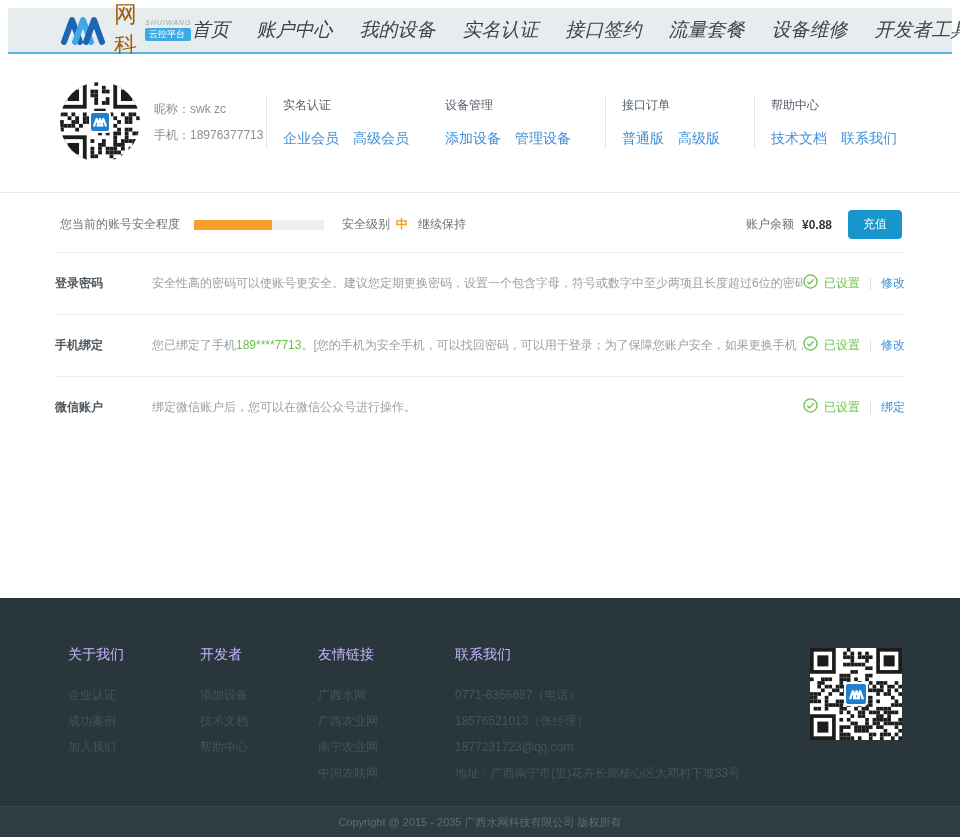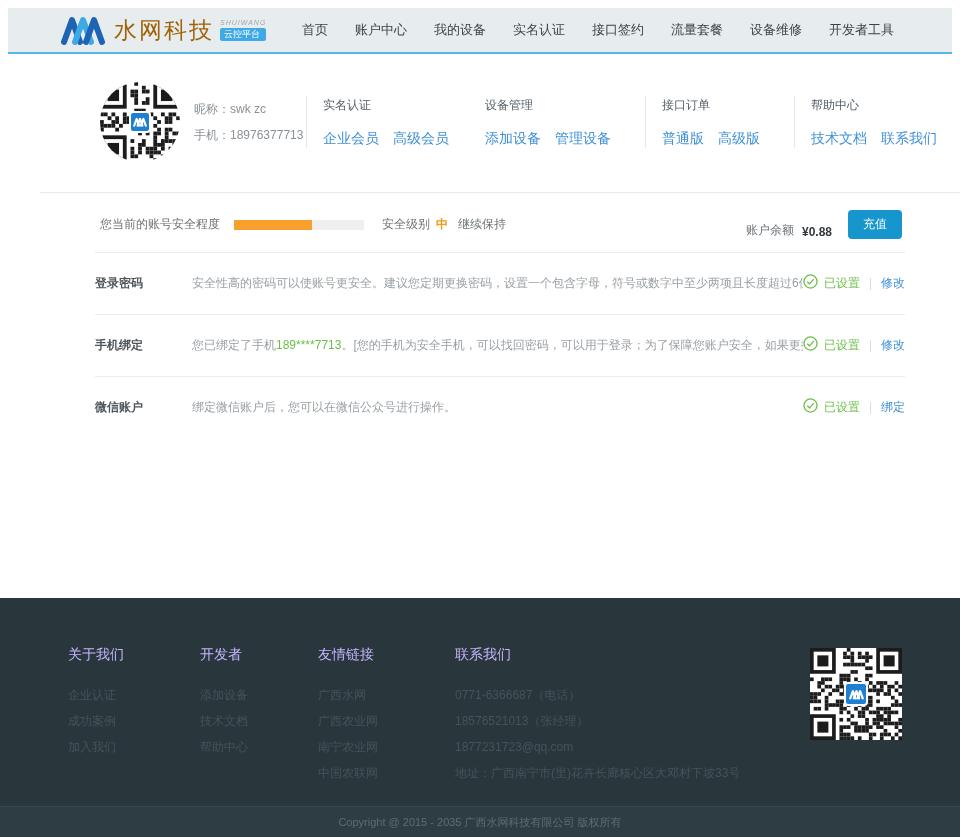--- a/index.html
+++ b/index.html
@@ -9,45 +9,45 @@
   
   .header { margin:8px 8px 0 8px; height:46px; background:#e7edef; border-bottom:2px solid #55b6e8;
             display:flex; align-items:center; padding:0 58px 0 52px; }
   .logo { display:flex; align-items:center; cursor:pointer; }
   .logo svg { display:block; }
   .brand { font-size:23px; color:#a16207; letter-spacing:2px; margin-left:8px; }
   .brand-sub { display:flex; flex-direction:column; margin-left:6px; line-height:1; }
   .brand-sub .en { font-size:7px; color:#9aa7ad; letter-spacing:1px; font-style:italic; }
   .brand-sub .cn { margin-top:2px; font-size:9px; color:#fff; background:#3fa9e6; border-radius:2px; padding:2px 4px; }
   .nav { margin-left:auto; display:flex; gap:27px; }
-  .nav a { font-size:13px; color:#3d4449; text-decoration:none; cursor:pointer; white-space:nowrap; }
+  .nav a { font-size:19px; color:#3d4449; text-decoration:none; cursor:pointer; white-space:nowrap;font-style:italic; }
 
   
-  .main { background:#fff; height:544px;margin-left:40px; }
+  .main { background:#fff; height:544px; }
   .profile { display:flex; align-items:center; padding:28px 0 30px 60px; }
   .avatar { width:80px; height:80px; border-radius:50%; overflow:hidden; position:relative; flex:0 0 80px; }
   .qr-logo { position:absolute; left:50%; top:50%; transform:translate(-50%,-50%);
              background:#1f7fd0; border:2px solid #fff; border-radius:4px; width:22px; height:22px;
              display:flex; align-items:center; justify-content:center; }
   .uinfo { margin-left:14px; width:96px; }
   .uinfo div { font-size:12px; color:#8a9197; line-height:26px; white-space:nowrap; }
   .vdiv { width:1px; height:52px; background:#e3e6e8; margin:0 16px; }
   .pcol { min-width:140px; padding-right:18px; }
   .pcol .ptitle { font-size:12px; color:#55606a; }
   .pcol .plinks { margin-top:16px; display:flex; gap:14px; }
   .pcol .plinks a { font-size:14px; color:#4090d8; text-decoration:none; cursor:pointer; white-space:nowrap; }
 
   .hr { border-top:1px solid #e7e9ea; }
 
   .secbar { display:flex; align-items:center; padding:17px 58px 13px 60px; }
   .secbar .lab { font-size:12px; color:#6b7277; }
   .progress { width:130px; height:10px; background:#efefef; margin:0 18px 0 14px; }
   .progress .fill { height:100%; background:#f7a02c; }
   .lvl { font-size:12px; color:#f09b19; margin:0 10px 0 6px; font-weight:bold; }
-  .balance { margin-left:auto; display:flex; align-items:flex-end; }
+  .balance { margin-left:auto; display:flex; align-items:center; }
   .balance .blab { font-size:12px; color:#6b7277; }
   .balance b { font-size:12px; color:#34393d; margin:0 16px 0 8px; }
   .balance button { background:#1795cd; color:#fff; border:none; font-size:12px; padding:6px 15px;
                     border-radius:4px; cursor:pointer; font-family:inherit; }
 
   .rows { margin:0 55px; }
   .srow { display:flex; align-items:center; border-top:1px solid #ececec; padding:21px 0; }
   .srow .rname { width:97px; font-size:12px; color:#4e565c; font-weight:bold; flex:0 0 97px; }
   .srow .rdesc { flex:1; font-size:12px; color:#9aa0a5; padding-right:14px; white-space:nowrap; overflow:hidden; }
   .srow .rdesc .green { color:#6abf47; }

